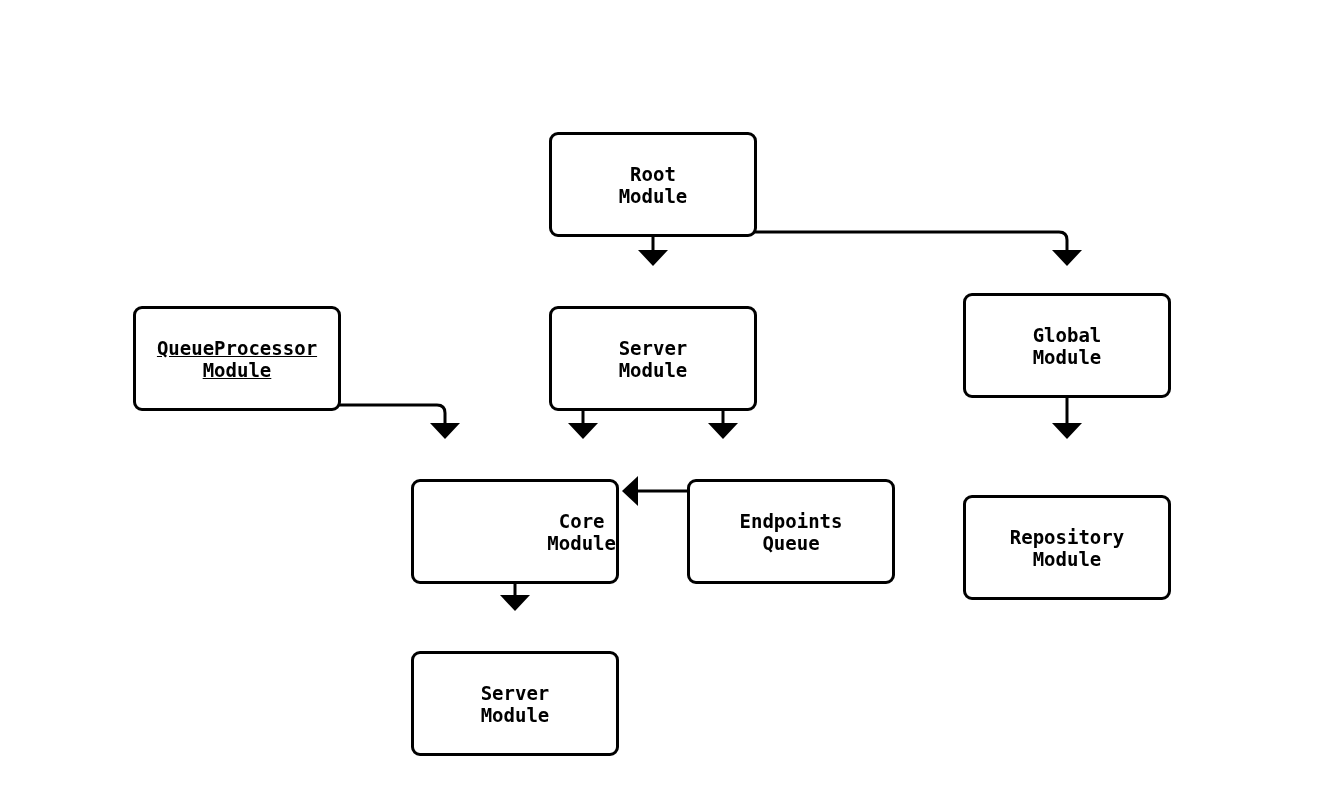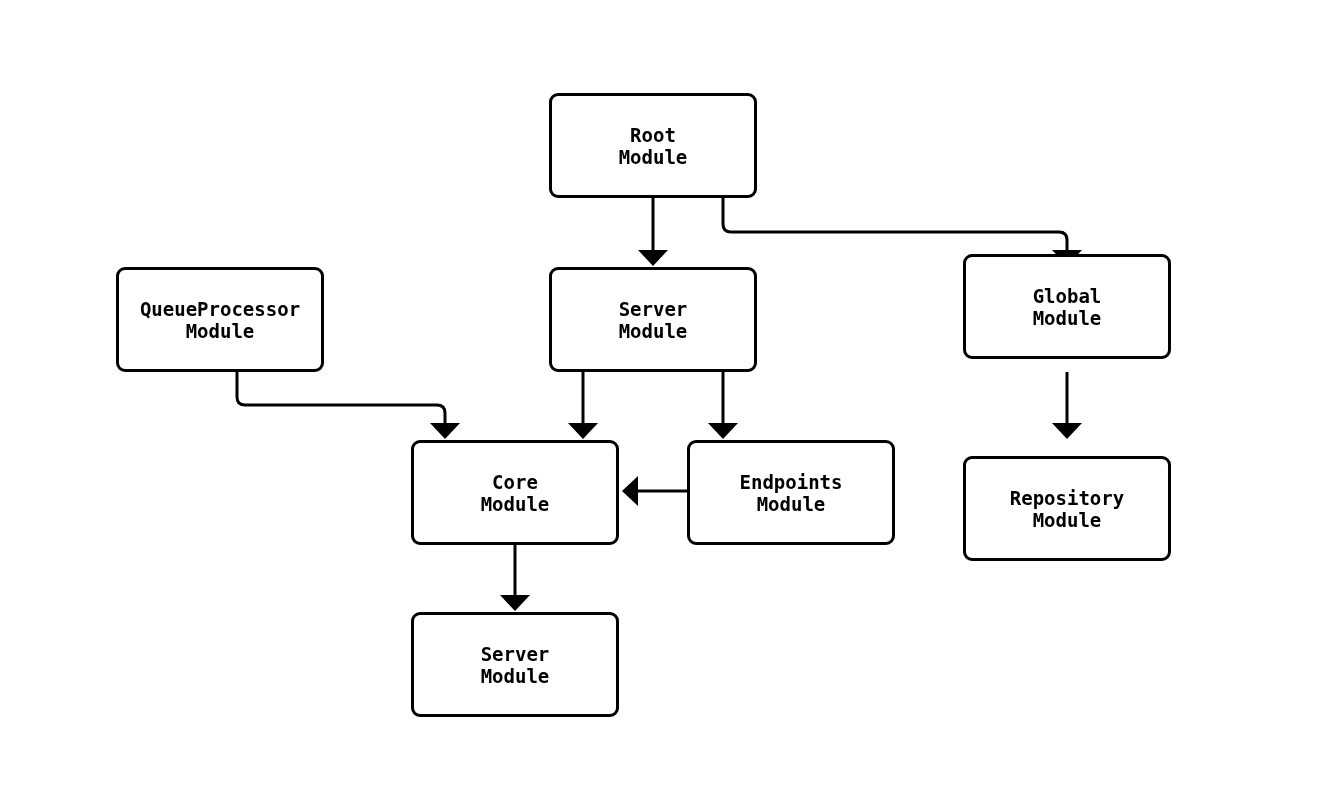--- a/index.html
+++ b/index.html
@@ -31,35 +31,36 @@
     position: absolute;
     width: 208px;
     height: 105px;
     box-sizing: border-box;
     background: #ffffff;
     border: 3px solid #000000;
     border-radius: 9px;
     display: flex;
     align-items: center;
     justify-content: center;
+    margin-top: 39px;
   }
   .node-label {
     font-size: 19px;
     font-weight: bold;
     line-height: 22px;
     color: #000000;
     text-align: center;
     white-space: pre-line;
   }
   
   #node-root          { left: 549px; top:  93px; }
-  #node-queueprocessor{ left: 116px; top: 267px; }
+  #node-queueprocessor{ left: 133px; top: 267px; text-decoration: underline; }
   #node-server        { left: 549px; top: 267px; }
   #node-global        { left: 963px; top: 254px; }
-  #node-core          { left: 411px; top: 440px; }
+  #node-core          { left: 411px; top: 440px; justify-content: flex-end; }
   #node-endpoints     { left: 687px; top: 440px; }
   #node-repository    { left: 963px; top: 456px; }
   #node-queue         { left: 411px; top: 612px; }
 </style>
 </head>
 <body>
 
 <div id="canvas">
 
   <svg id="edge-layer" viewBox="0 0 1337 809" xmlns="http://www.w3.org/2000/svg">
@@ -106,21 +107,21 @@
 Module</span>
   </div>
 
   <div class="node" id="node-core">
     <span class="node-label">Core
 Module</span>
   </div>
 
   <div class="node" id="node-endpoints">
     <span class="node-label">Endpoints
-Module</span>
+Queue</span>
   </div>
 
   <div class="node" id="node-repository">
     <span class="node-label">Repository
 Module</span>
   </div>
 
   <div class="node" id="node-queue">
     <span class="node-label">Server
 Module</span>

